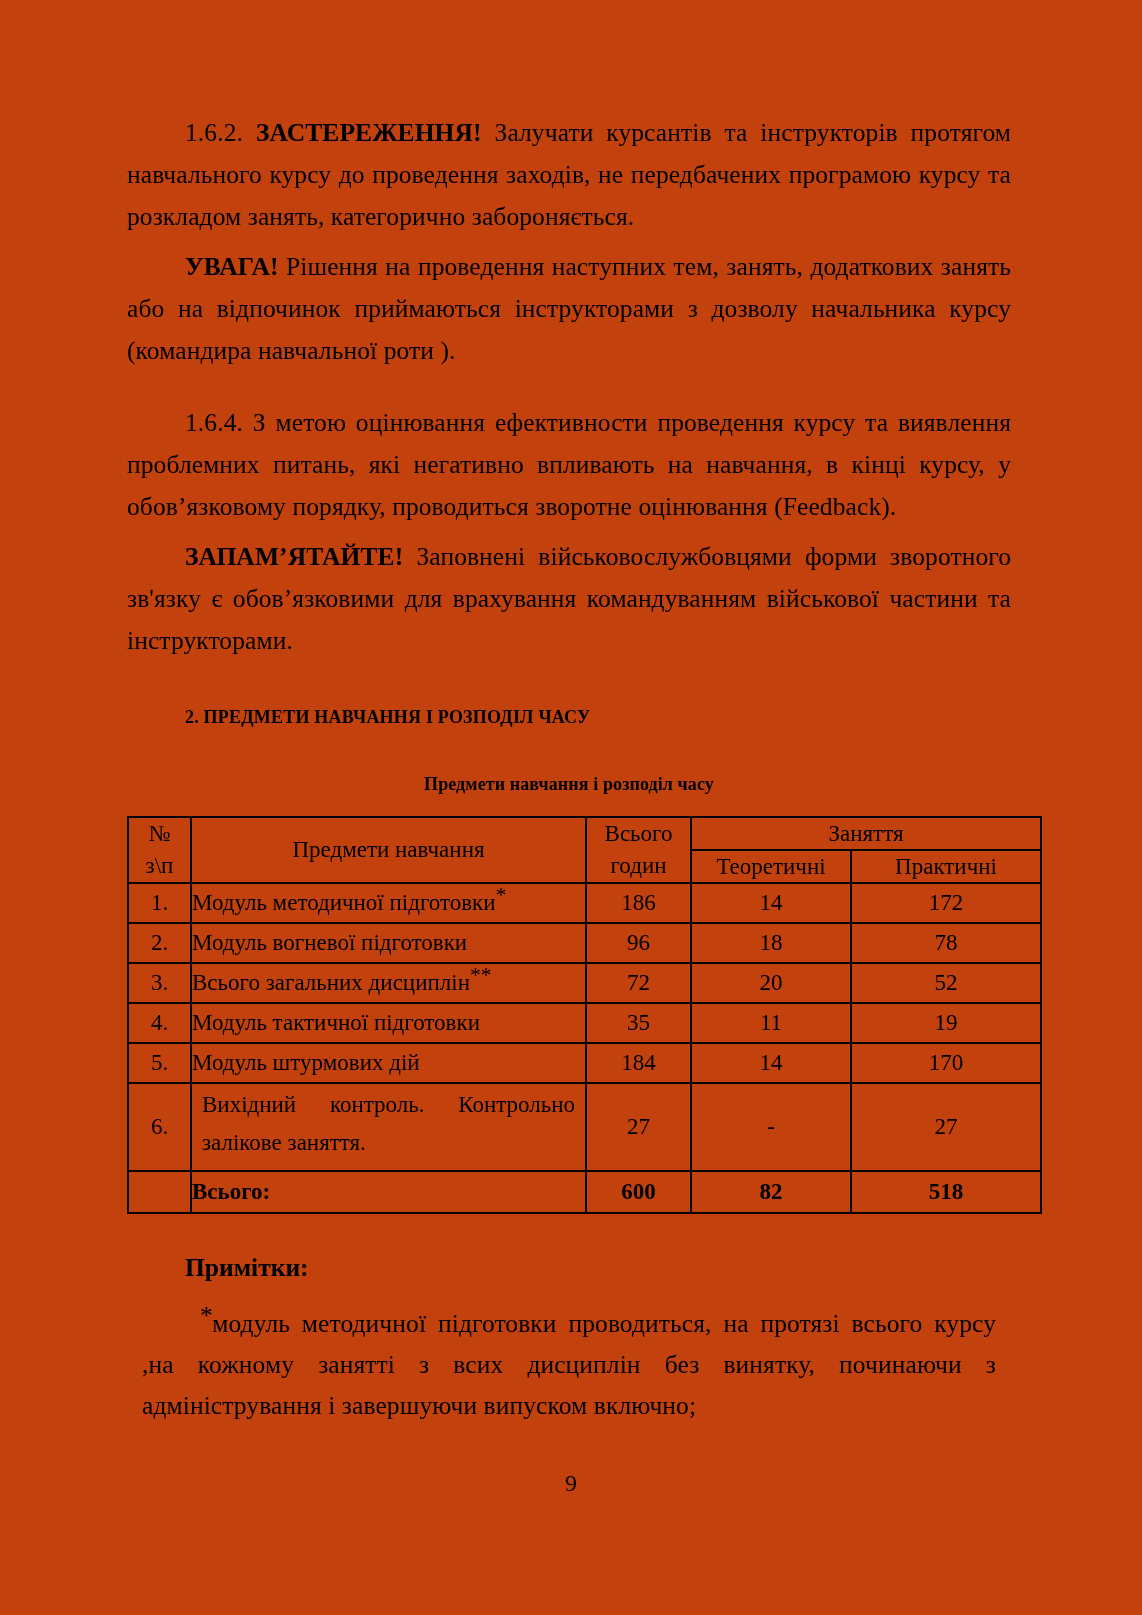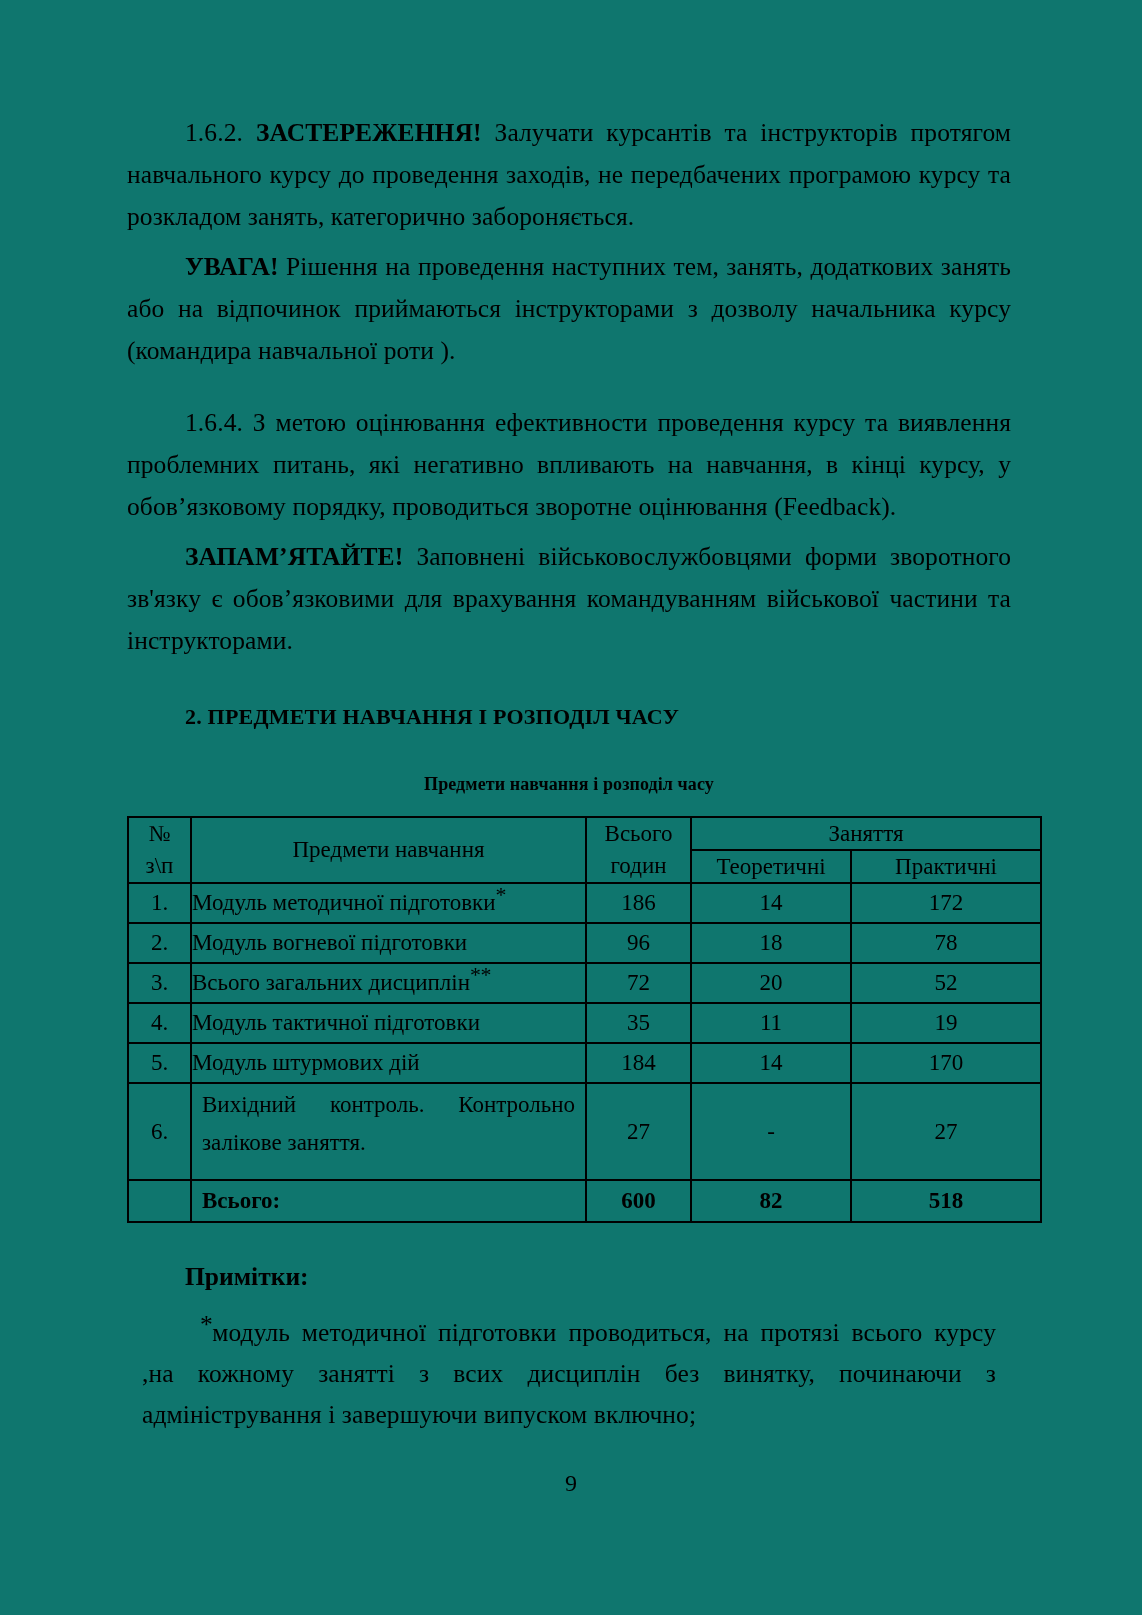--- a/index.html
+++ b/index.html
@@ -8,21 +8,21 @@
     background: #ffffff;
   }
   body {
     font-family: "Liberation Serif", serif;
     color: #000000;
   }
   .page {
     position: relative;
     width: 1142px;
     height: 1615px;
-    background: #0f766e;
+    background: #c2410c;
     box-sizing: border-box;
     overflow: hidden;
   }
   .content {
     position: absolute;
     left: 127px;
     top: 112px;
     width: 884px;
   }
   p.para {
@@ -32,21 +32,21 @@
     text-align: justify;
     text-indent: 58px;
     text-justify: inter-word;
     letter-spacing: 0.1px;
   }
   p.para.gap-lg { margin-top: 30px; }
   p.para.gap-sm { margin-top: 8px; }
   .bold { font-weight: bold; }
   h2.section-heading {
     margin: 34px 0 0 0;
-    font-size: 22px;
+    font-size: 18px;
     line-height: 42px;
     font-weight: bold;
     text-indent: 58px;
     text-align: left;
     letter-spacing: 0.2px;
   }
   h3.table-caption {
     margin: 28px 0 0 0;
     font-size: 18px;
     line-height: 36px;
@@ -94,35 +94,35 @@
     height: 38px;
   }
   td.c-subject {
     text-align: left;
     padding: 0 6px 0 10px;
   }
   td.c-subject.justify {
     text-align: justify;
     text-align-last: left;
     line-height: 38px;
-    padding: 2px 10px 17px 10px;
+    padding: 2px 10px 8px 10px;
   }
   td.c-num-cell { text-align: center; }
   .sup {
     font-size: 0.95em;
     vertical-align: baseline;
     position: relative;
     top: -0.35em;
     letter-spacing: -0.5px;
   }
   tr.total-row td {
     font-weight: bold;
     height: 40px;
   }
-  tr.total-row td.c-subject { padding-left: 10px; }
+  tr.total-row td.c-subject { }
 
   
   h4.notes-title {
     margin: 34px 0 0 0;
     font-size: 25.5px;
     line-height: 40px;
     font-weight: bold;
     text-indent: 58px;
   }
   p.note {

